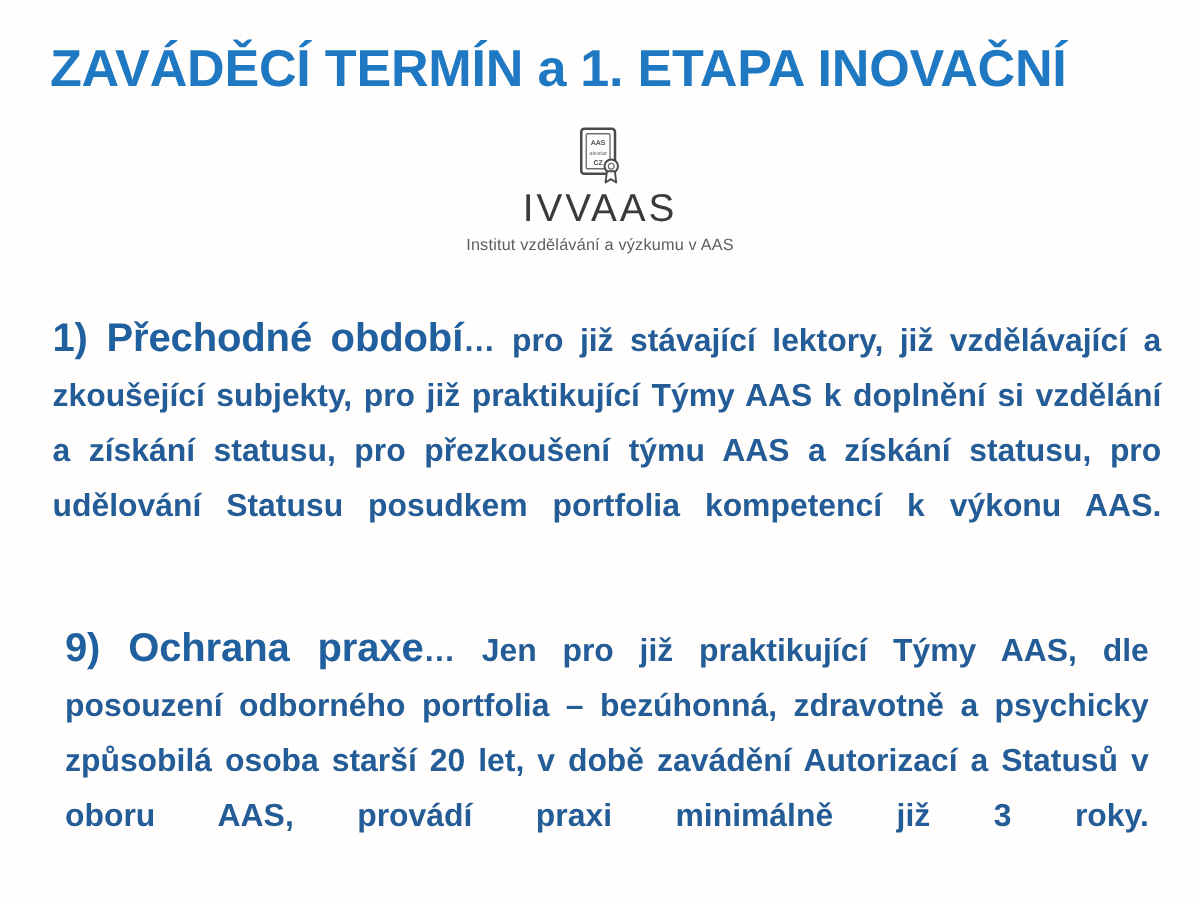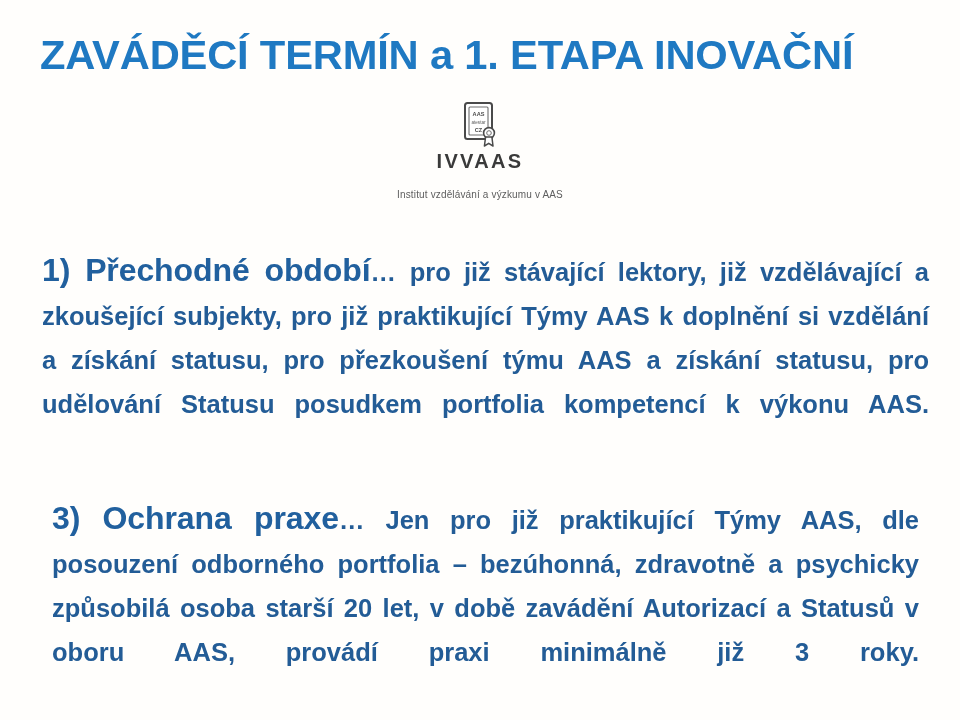--- a/index.html
+++ b/index.html
@@ -48,29 +48,29 @@
     flex-direction: column;
     align-items: center;
   }
   .logo-mark {
     width: 52px;
     height: 50px;
     display: block;
   }
   .logo-word {
     margin-top: 1px;
-    font-size: 20px;
-    font-weight: bold;
+    font-size: 31px;
+    font-weight: normal;
     letter-spacing: 2.3px;
     color: #3a3a3a;
     line-height: 1;
   }
   .logo-tagline {
-    margin-top: 19px;
-    font-size: 10px;
+    margin-top: 7px;
+    font-size: 13px;
     letter-spacing: 0.15px;
     color: #5e5e5e;
     line-height: 1;
   }
 
   
   .para {
     position: absolute;
     color: #235c96;
     font-weight: bold;
@@ -128,16 +128,16 @@
     </span>
     <span class="logo-word">IVVAAS</span>
     <span class="logo-tagline">Institut vzdělávání a výzkumu v AAS</span>
   </div>
 
   <p class="para para-1">
     <span class="lead">1) Přechodné období</span><span class="ellipsis">…</span><span> pro již stávající lektory, již vzdělávající a zkoušející subjekty, pro již praktikující Týmy AAS k doplnění si vzdělání a získání statusu, pro přezkoušení týmu AAS a získání statusu, pro udělování Statusu posudkem portfolia kompetencí k výkonu AAS.</span>
   </p>
 
   <p class="para para-2">
-    <span class="lead">3) Ochrana praxe</span><span class="ellipsis">…</span><span> Jen pro již praktikující Týmy AAS, dle posouzení odborného portfolia – bezúhonná, zdravotně a psychicky způsobilá osoba starší 20 let, v době zavádění Autorizací a Statusů v oboru AAS, provádí praxi minimálně již 3 roky.</span>
+    <span class="lead">9) Ochrana praxe</span><span class="ellipsis">…</span><span> Jen pro již praktikující Týmy AAS, dle posouzení odborného portfolia – bezúhonná, zdravotně a psychicky způsobilá osoba starší 20 let, v době zavádění Autorizací a Statusů v oboru AAS, provádí praxi minimálně již 3 roky.</span>
   </p>
 
 </div>
 
 </body></html>

